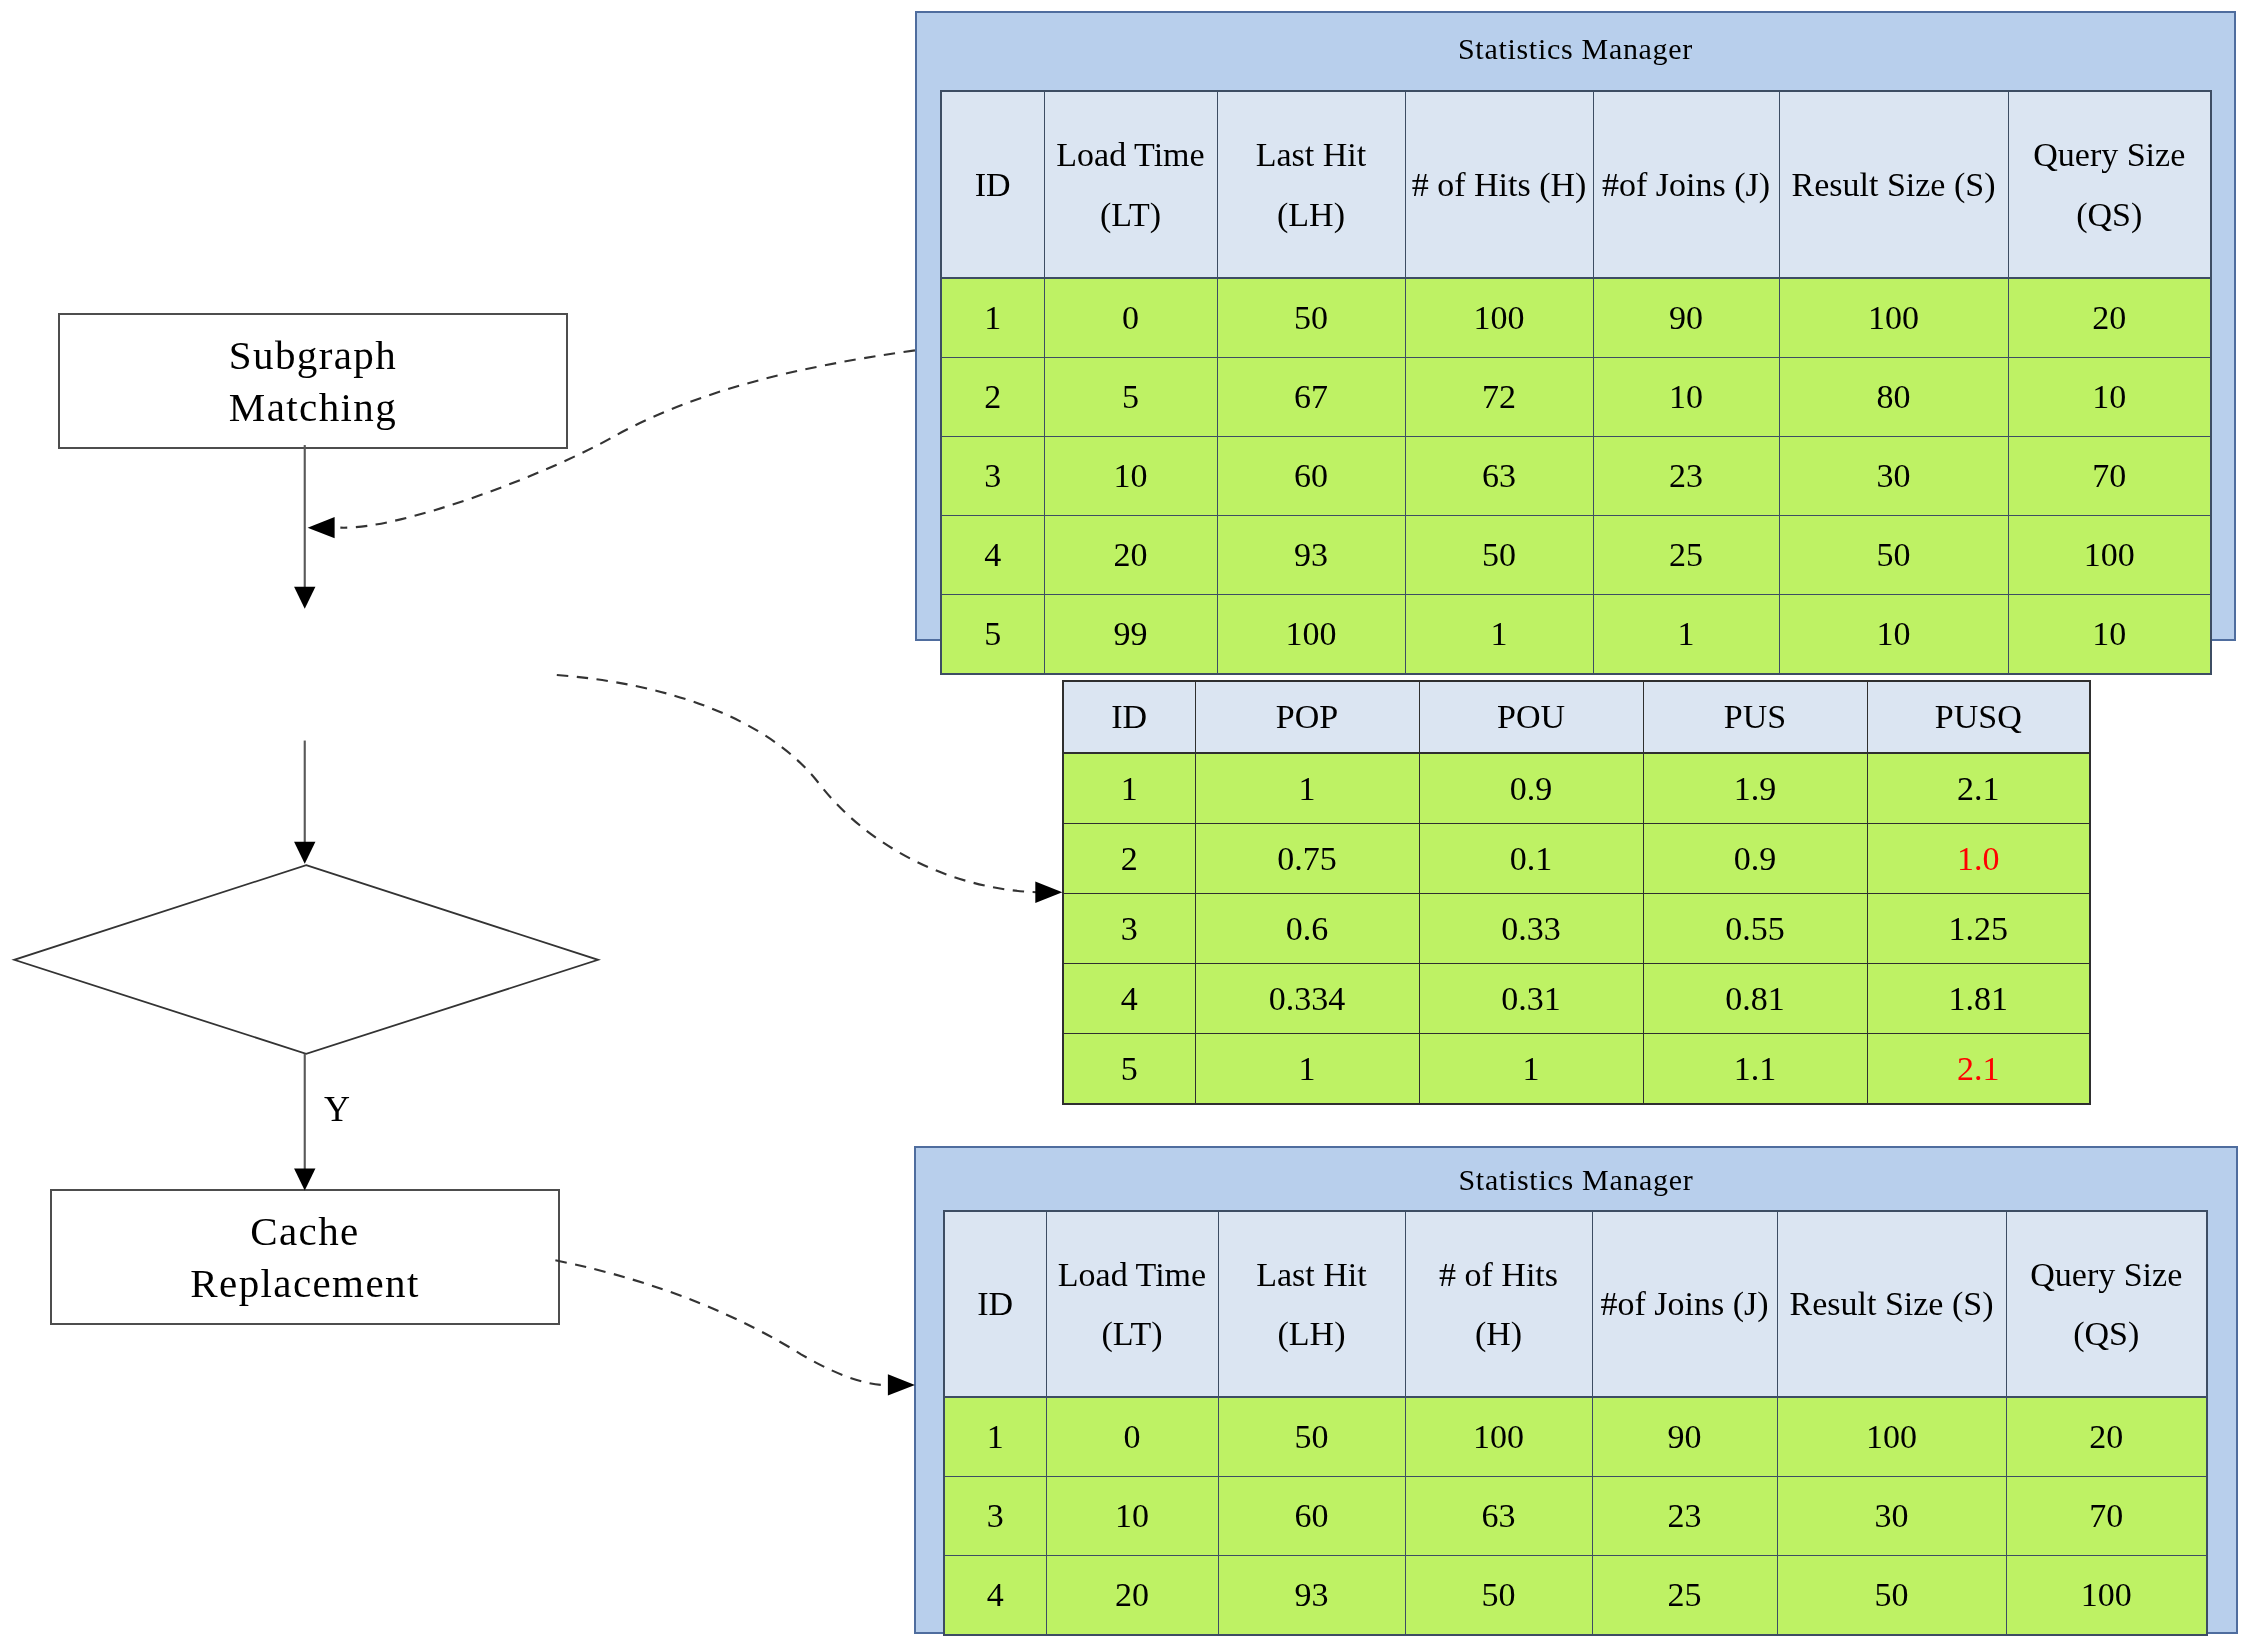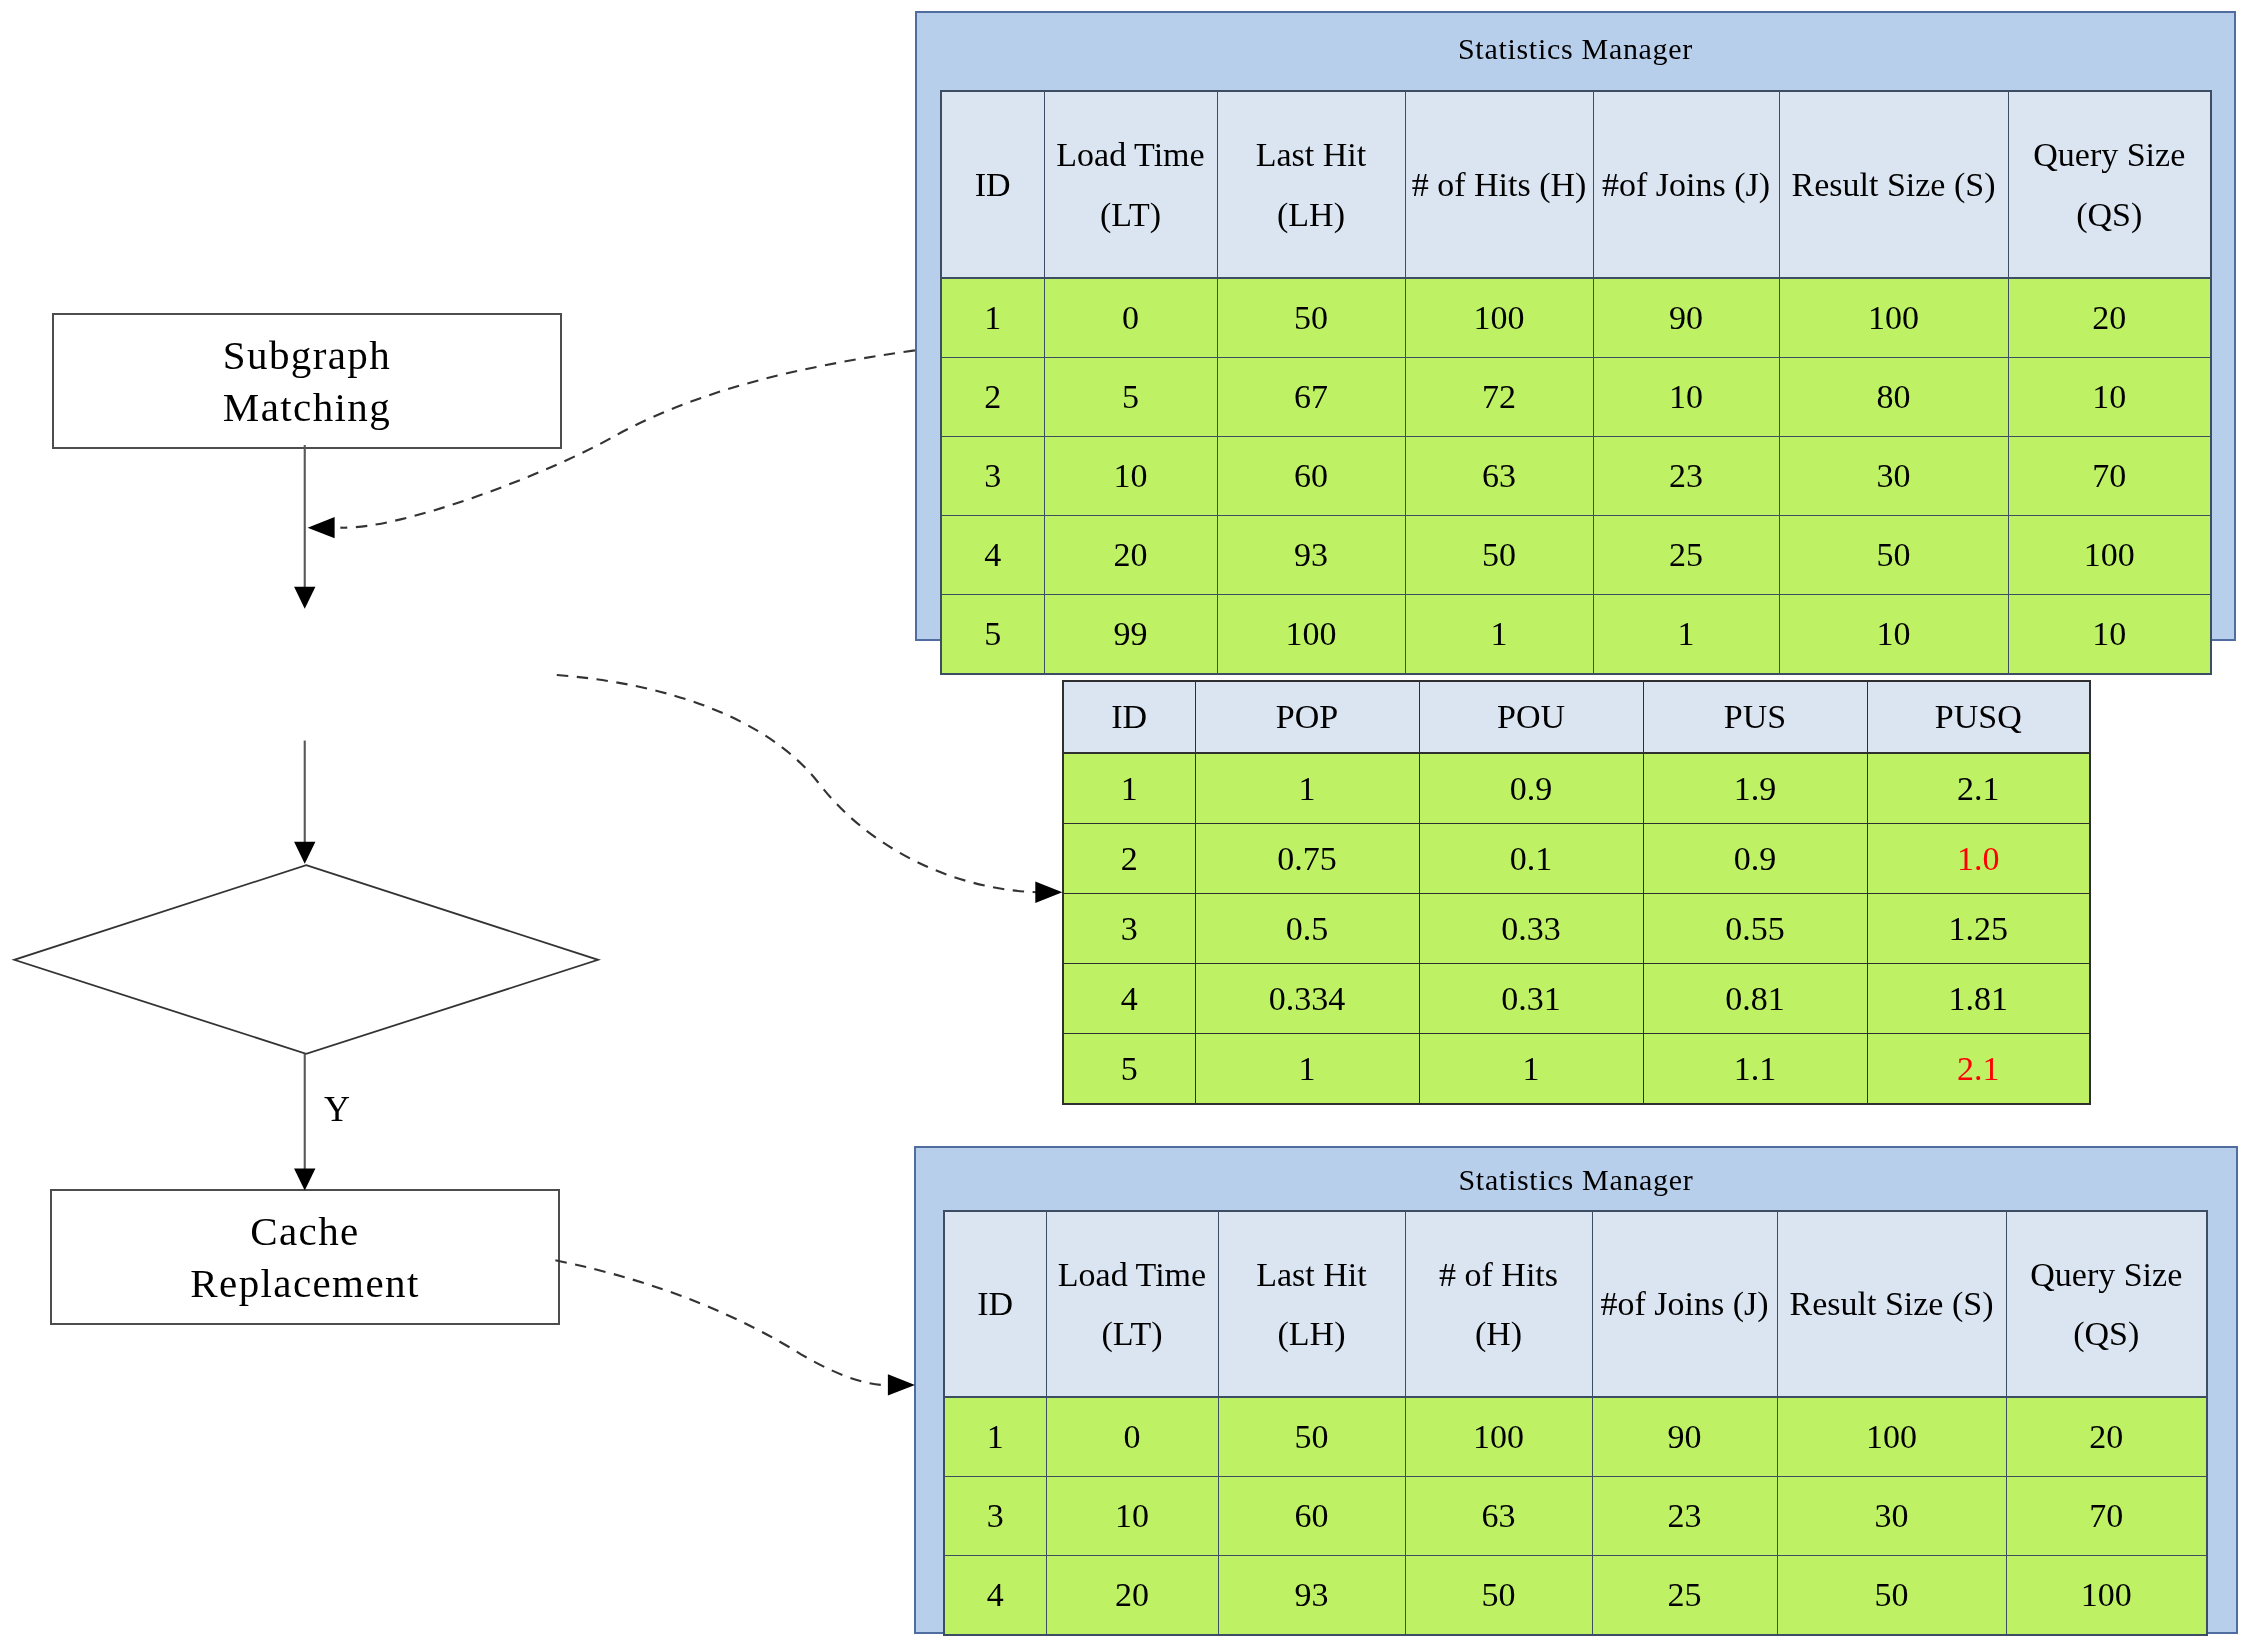--- a/index.html
+++ b/index.html
@@ -15,21 +15,21 @@
   .fbox{
     position:absolute;
     border:2.1px solid #4d4d4d;
     background:#ffffff;
     display:flex;align-items:center;justify-content:center;
     text-align:center;
     font-size:41px;line-height:1.28;letter-spacing:1.4px;
     white-space:pre-line;
     z-index:2;
   }
-  #box-subgraph{left:52px;top:313px;width:506px;height:132px;}
+  #box-subgraph{left:58px;top:313px;width:506px;height:132px;}
   #box-calc{left:50px;top:607px;width:506px;height:133px;}
   #box-replace{left:50px;top:1189px;width:506px;height:132px;}
   .diamond-label{
     position:absolute;left:93px;top:899px;width:427px;height:122px;
     display:flex;align-items:center;justify-content:center;text-align:center;
     font-size:40px;line-height:1.3;letter-spacing:1.4px;white-space:pre-line;
     z-index:2;
   }
   .y-label{
     position:absolute;left:324px;top:1084px;width:85px;height:50px;
@@ -223,21 +223,21 @@
     </tr>
     <tr>
       <td>2</td>
       <td>0.75</td>
       <td>0.1</td>
       <td>0.9</td>
       <td class="red">1.0</td>
     </tr>
     <tr>
       <td>3</td>
-      <td>0.5</td>
+      <td>0.6</td>
       <td>0.33</td>
       <td>0.55</td>
       <td>1.25</td>
     </tr>
     <tr>
       <td>4</td>
       <td>0.334</td>
       <td>0.31</td>
       <td>0.81</td>
       <td>1.81</td>

